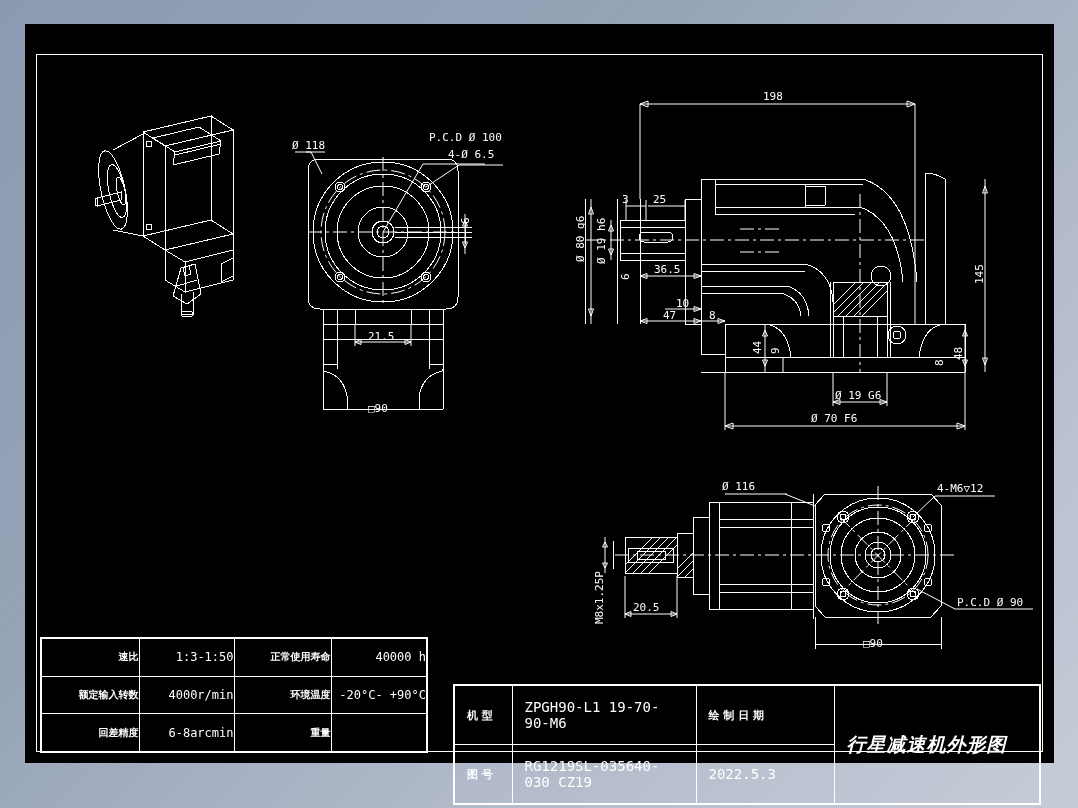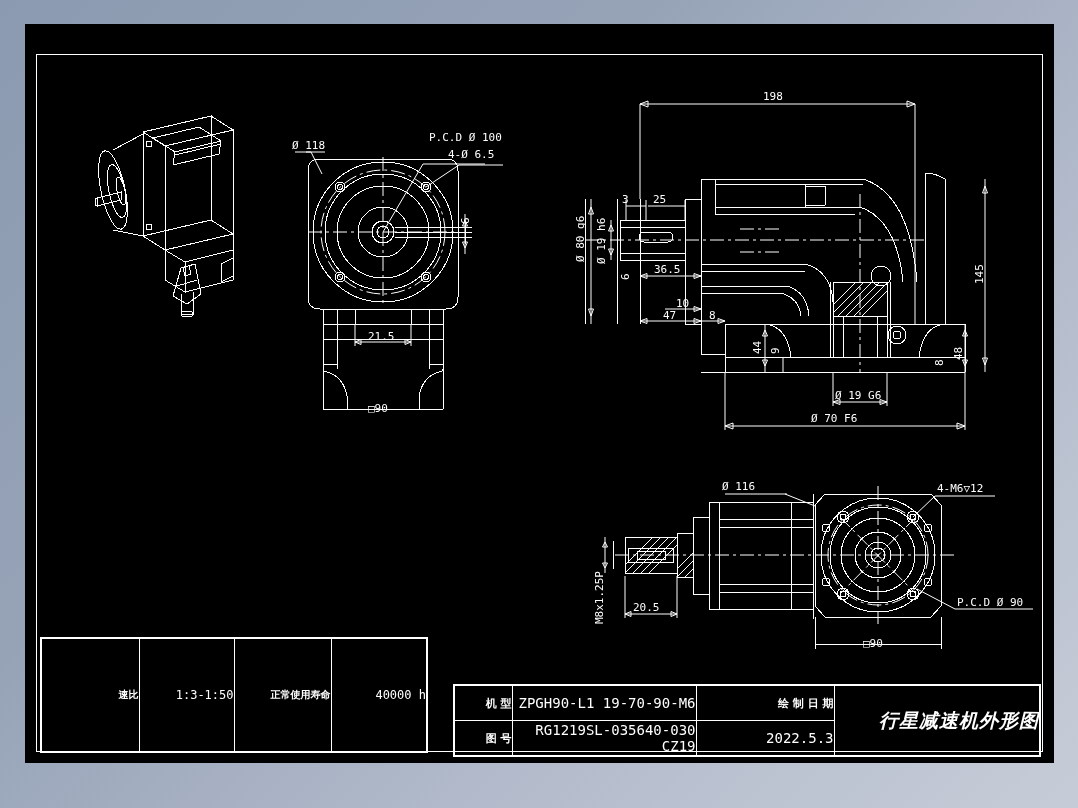--- a/index.html
+++ b/index.html
@@ -33,21 +33,21 @@
     font-size:11px;height:18px;padding:0;
   }
   #spec td.lbl{font-family:"DejaVu Sans",sans-serif;font-weight:bold;font-size:10px;letter-spacing:0px;}
   #spec td.val{font-family:"DejaVu Sans Mono",monospace;font-size:12px;}
   #spec col.c1{width:98px}#spec col.c2{width:95px}#spec col.c3{width:97px}#spec col.c4{width:96px}
   
   #titleblock{
     position:absolute;left:428px;top:660px;width:586px;height:69px;
     border-collapse:collapse;border:2px solid #fff;table-layout:fixed;
   }
-  #titleblock td{border:1px solid #fff;color:#fff;text-align:right;vertical-align:middle;padding:0;height:34px;}
+  #titleblock td{border:1px solid #fff;color:#fff;text-align:left;vertical-align:middle;padding:12px;height:34px;}
   #titleblock td.lbl{font-family:"DejaVu Sans",sans-serif;font-weight:bold;font-size:11px;}
   #titleblock td.val{font-family:"DejaVu Sans Mono",monospace;font-size:14px;margin-left:32px;}
   #titleblock td.big{
     font-family:"DejaVu Sans",sans-serif;font-weight:bold;font-size:19px;
     letter-spacing:1px;font-style:italic;
   }
   #titleblock col.t1{width:58px}#titleblock col.t2{width:184px}
   #titleblock col.t3{width:58px}#titleblock col.t4{width:80px}#titleblock col.t5{width:206px}
 </style>
 </head>
@@ -409,20 +409,32 @@
         <col class="c3">
         <col class="c4">
       </colgroup>
     <tbody>
       <tr>
         <td class="lbl">速比</td>
         <td class="val">1:3-1:50</td>
         <td class="lbl">正常使用寿命</td>
         <td class="val">40000 h</td>
       </tr>
+      <tr>
+        <td class="lbl">额定输入转数</td>
+        <td class="val">4000r/min</td>
+        <td class="lbl">环境温度</td>
+        <td class="val">-20°C- +90°C</td>
+      </tr>
+      <tr>
+        <td class="lbl">回差精度</td>
+        <td class="val">6-8arcmin</td>
+        <td class="lbl">重量</td>
+        <td class="val"></td>
+      </tr>
     </tbody>
   </table>
 
   <table id="titleblock">
     <colgroup>
         <col class="t1">
         <col class="t2">
         <col class="t3">
         <col class="t4">
         <col class="t5">

